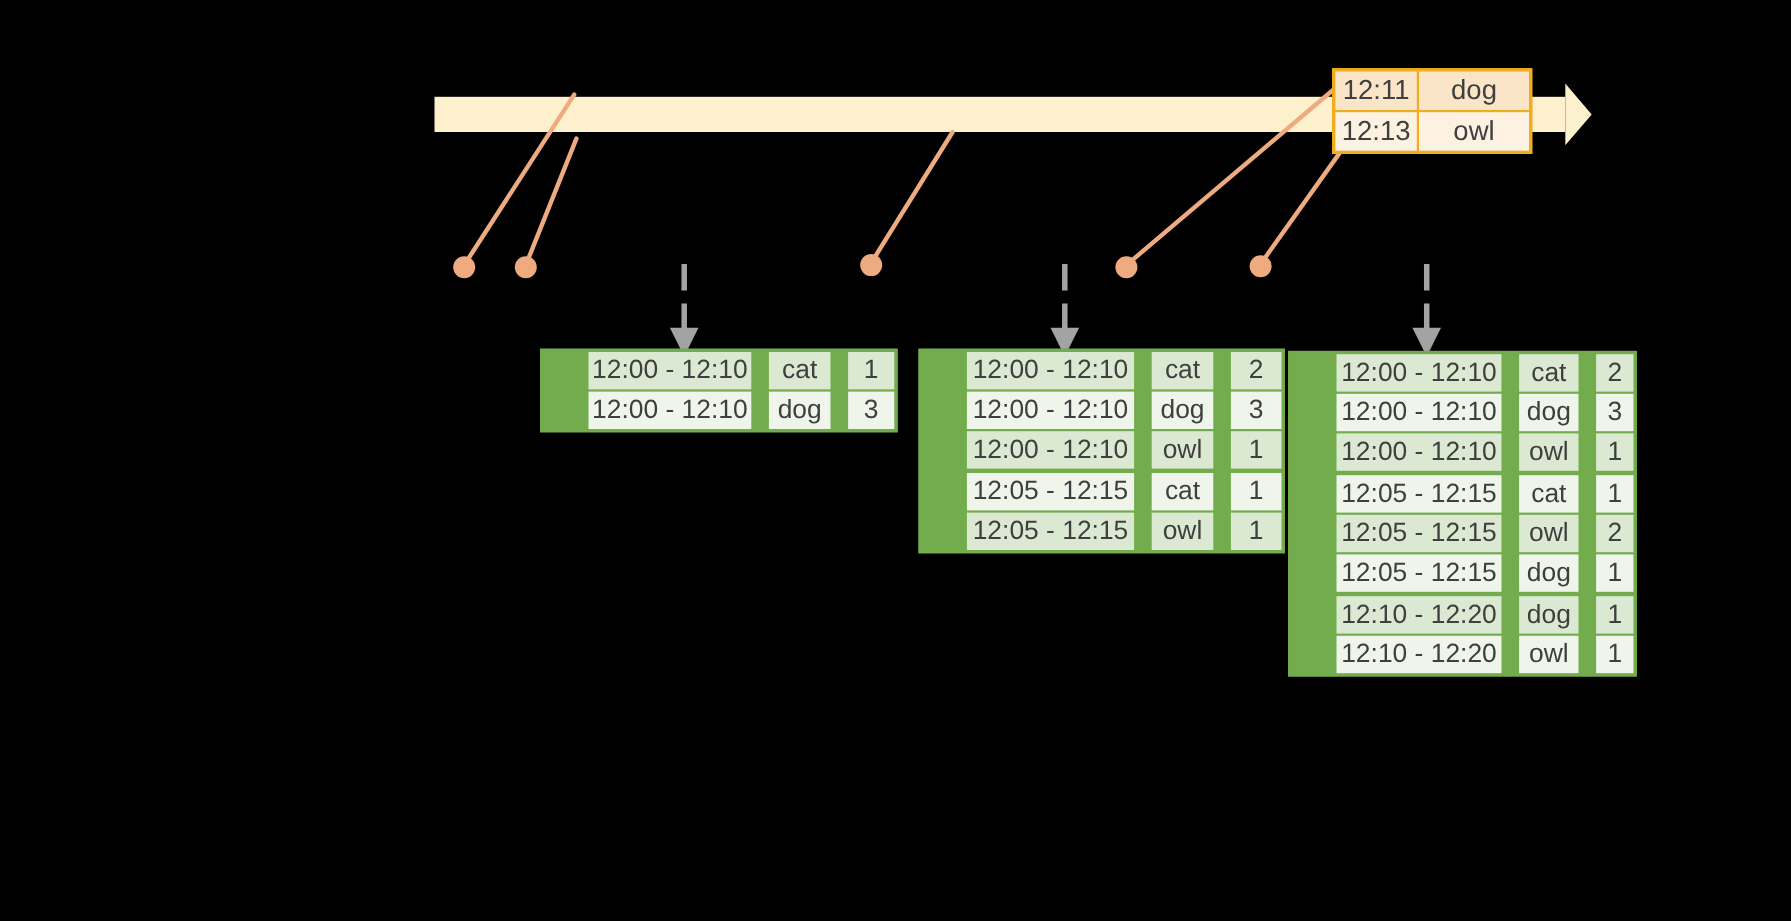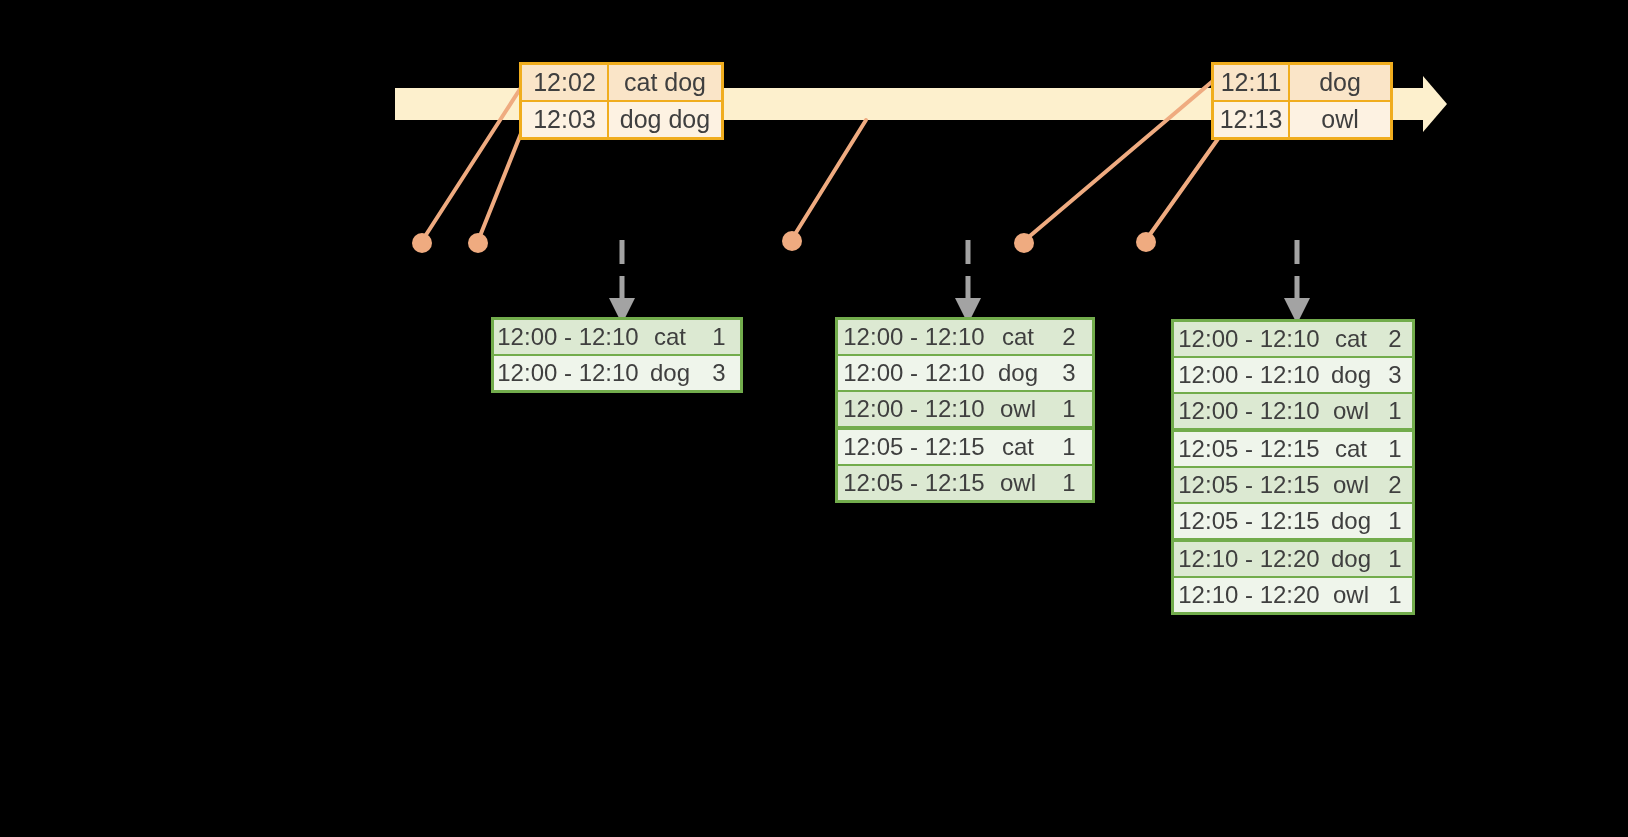--- a/index.html
+++ b/index.html
@@ -11,21 +11,21 @@
   .etable{position:absolute;display:grid;gap:2px;background:#f0ad1e;border:3px solid #f0ad1e;}
   .ecell{display:flex;align-items:center;justify-content:center;height:35px;font-size:25px;}
   .e-dark{background:#fae5c8;}
   .e-light{background:#fdf2e2;}
   #etableA{left:519px;top:62px;grid-template-columns:85px 112px;}
   #etableB{left:864px;top:83px;grid-template-columns:82px 88px;}
   #etableC{left:1211px;top:62px;grid-template-columns:74px 100px;}
 
   
   .gtable{position:absolute;display:flex;flex-direction:column;gap:2px;background:#72ac4c;border:3px solid #72ac4c;}
-  .grow{display:flex;gap:0;}
+  .grow{display:flex;gap:16px;margin-left:41px;}
   .grow.group-start{margin-top:2px;}
   .gcell{display:flex;align-items:center;justify-content:center;height:34px;font-size:24px;}
   .g-dark{background:#dce9d2;}
   .g-light{background:#eff5eb;}
   #gtable1{left:491px;top:317px;}
   #gtable1 .c-window{width:148px;} #gtable1 .c-word{width:56px;} #gtable1 .c-count{width:42px;}
   #gtable2{left:835px;top:317px;}
   #gtable2 .c-window{width:152px;} #gtable2 .c-word{width:56px;} #gtable2 .c-count{width:46px;}
   #gtable3{left:1171px;top:319px;}
   #gtable3 .c-window{width:150px;} #gtable3 .c-word{width:54px;} #gtable3 .c-count{width:34px;}
@@ -59,26 +59,20 @@
     <g stroke="#a3a3a3" fill="#a3a3a3">
       <line x1="622" y1="240" x2="622" y2="300" stroke-width="5" stroke-dasharray="24 12"></line>
       <polygon points="609,298 635,298 622,324" stroke="none"></polygon>
       <line x1="968" y1="240" x2="968" y2="300" stroke-width="5" stroke-dasharray="24 12"></line>
       <polygon points="955,298 981,298 968,324" stroke="none"></polygon>
       <line x1="1297" y1="240" x2="1297" y2="300" stroke-width="5" stroke-dasharray="24 12"></line>
       <polygon points="1284,298 1310,298 1297,324" stroke="none"></polygon>
     </g>
   </svg>
 
-  <div id="etableA" class="etable">
-    <div class="ecell e-dark">12:02</div>
-    <div class="ecell e-dark">cat dog</div>
-    <div class="ecell e-light">12:03</div>
-    <div class="ecell e-light">dog dog</div>
-  </div>
 
 
   <div id="etableC" class="etable">
     <div class="ecell e-dark">12:11</div>
     <div class="ecell e-dark">dog</div>
     <div class="ecell e-light">12:13</div>
     <div class="ecell e-light">owl</div>
   </div>
 
   <div id="gtable1" class="gtable">

